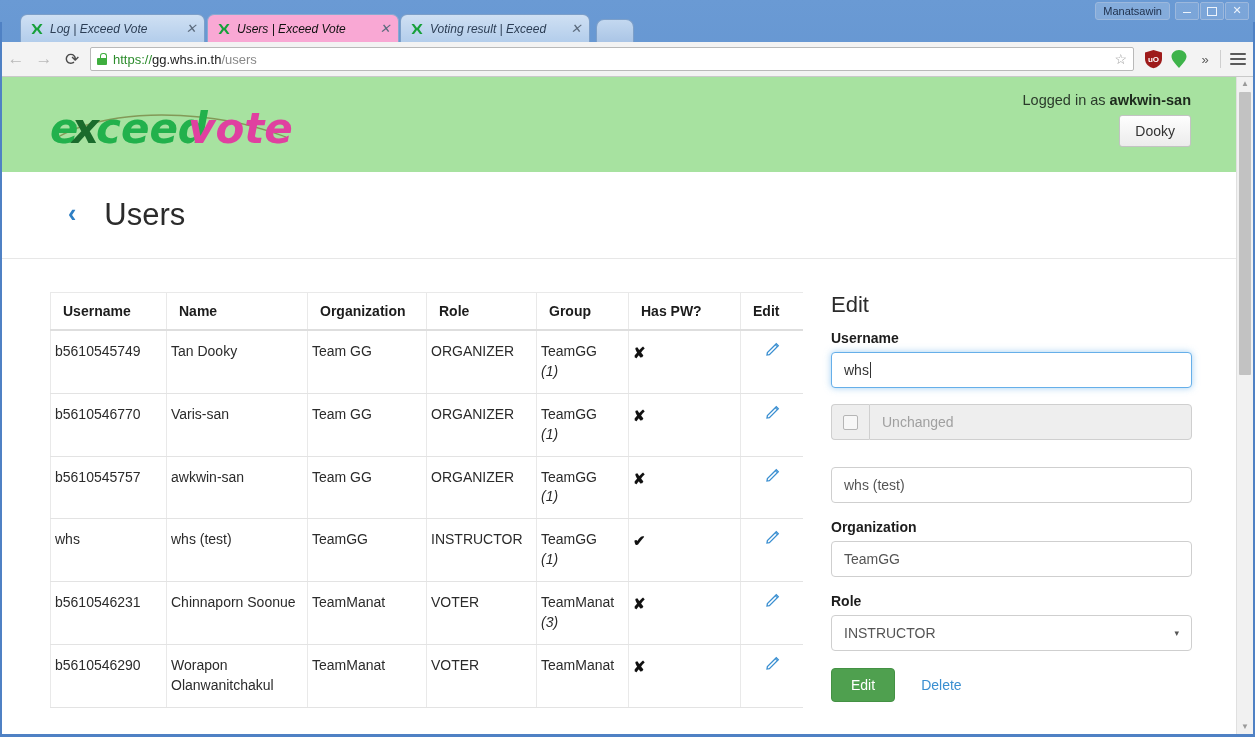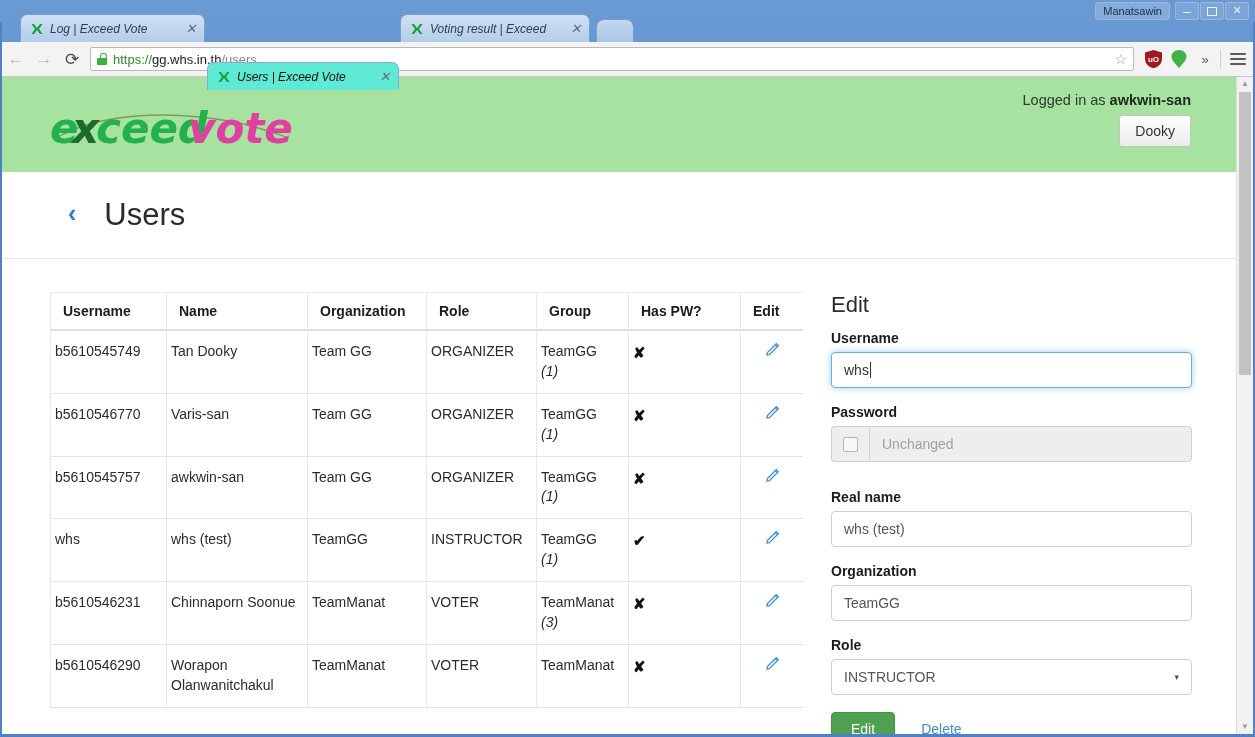--- a/index.html
+++ b/index.html
@@ -42,22 +42,22 @@
     box-sizing:border-box;
     display:flex;align-items:center;
     padding:0 6px 0 9px;
   }
   .tab.inactive{
     background:linear-gradient(to bottom,#cfe0f3 0%,#b3cdeb 100%);
     border:1px solid #7c9fc9;border-bottom:none;
     color:#2c3e55;
   }
   .tab.active{
-    background:#5eead4;border:1px solid #8aa9cf;border-bottom:none;
-    color:#111;z-index:5;margin-top:48px;
+    background:#f9a8d4;border:1px solid #8aa9cf;border-bottom:none;
+    color:#111;z-index:5;
   }
   .tab .favicon{
     width:14px;height:14px;margin-right:6px;flex:0 0 14px;
     position:relative;
   }
   .tab .favicon svg{display:block;}
   .tab .tab-title{
     font-size:12px;white-space:nowrap;overflow:hidden;text-overflow:clip;
     flex:1 1 auto;
   }
@@ -441,29 +441,27 @@
               </tr>
             </tbody>
         </table>
 
         <div class="edit-panel">
           <div class="edit-heading">Edit</div>
 
           <label class="field-label">Username</label>
           <div class="text-input focused"><span>whs</span><span class="caret"></span></div>
 
-          <label class="field-label">Password</label>
           <div class="pw-group">
             <div class="pw-addon">
                 <span class="pw-checkbox"></span>
               </div>
             <div class="pw-input">Unchanged</div>
           </div>
 
-          <label class="field-label">Real name</label>
           <div class="text-input">whs (test)</div>
 
           <label class="field-label">Organization</label>
           <div class="text-input">TeamGG</div>
 
           <label class="field-label">Role</label>
           <div class="select-box">
             <span class="sel-val">INSTRUCTOR</span>
             <span class="sel-caret">▾</span>
           </div>

